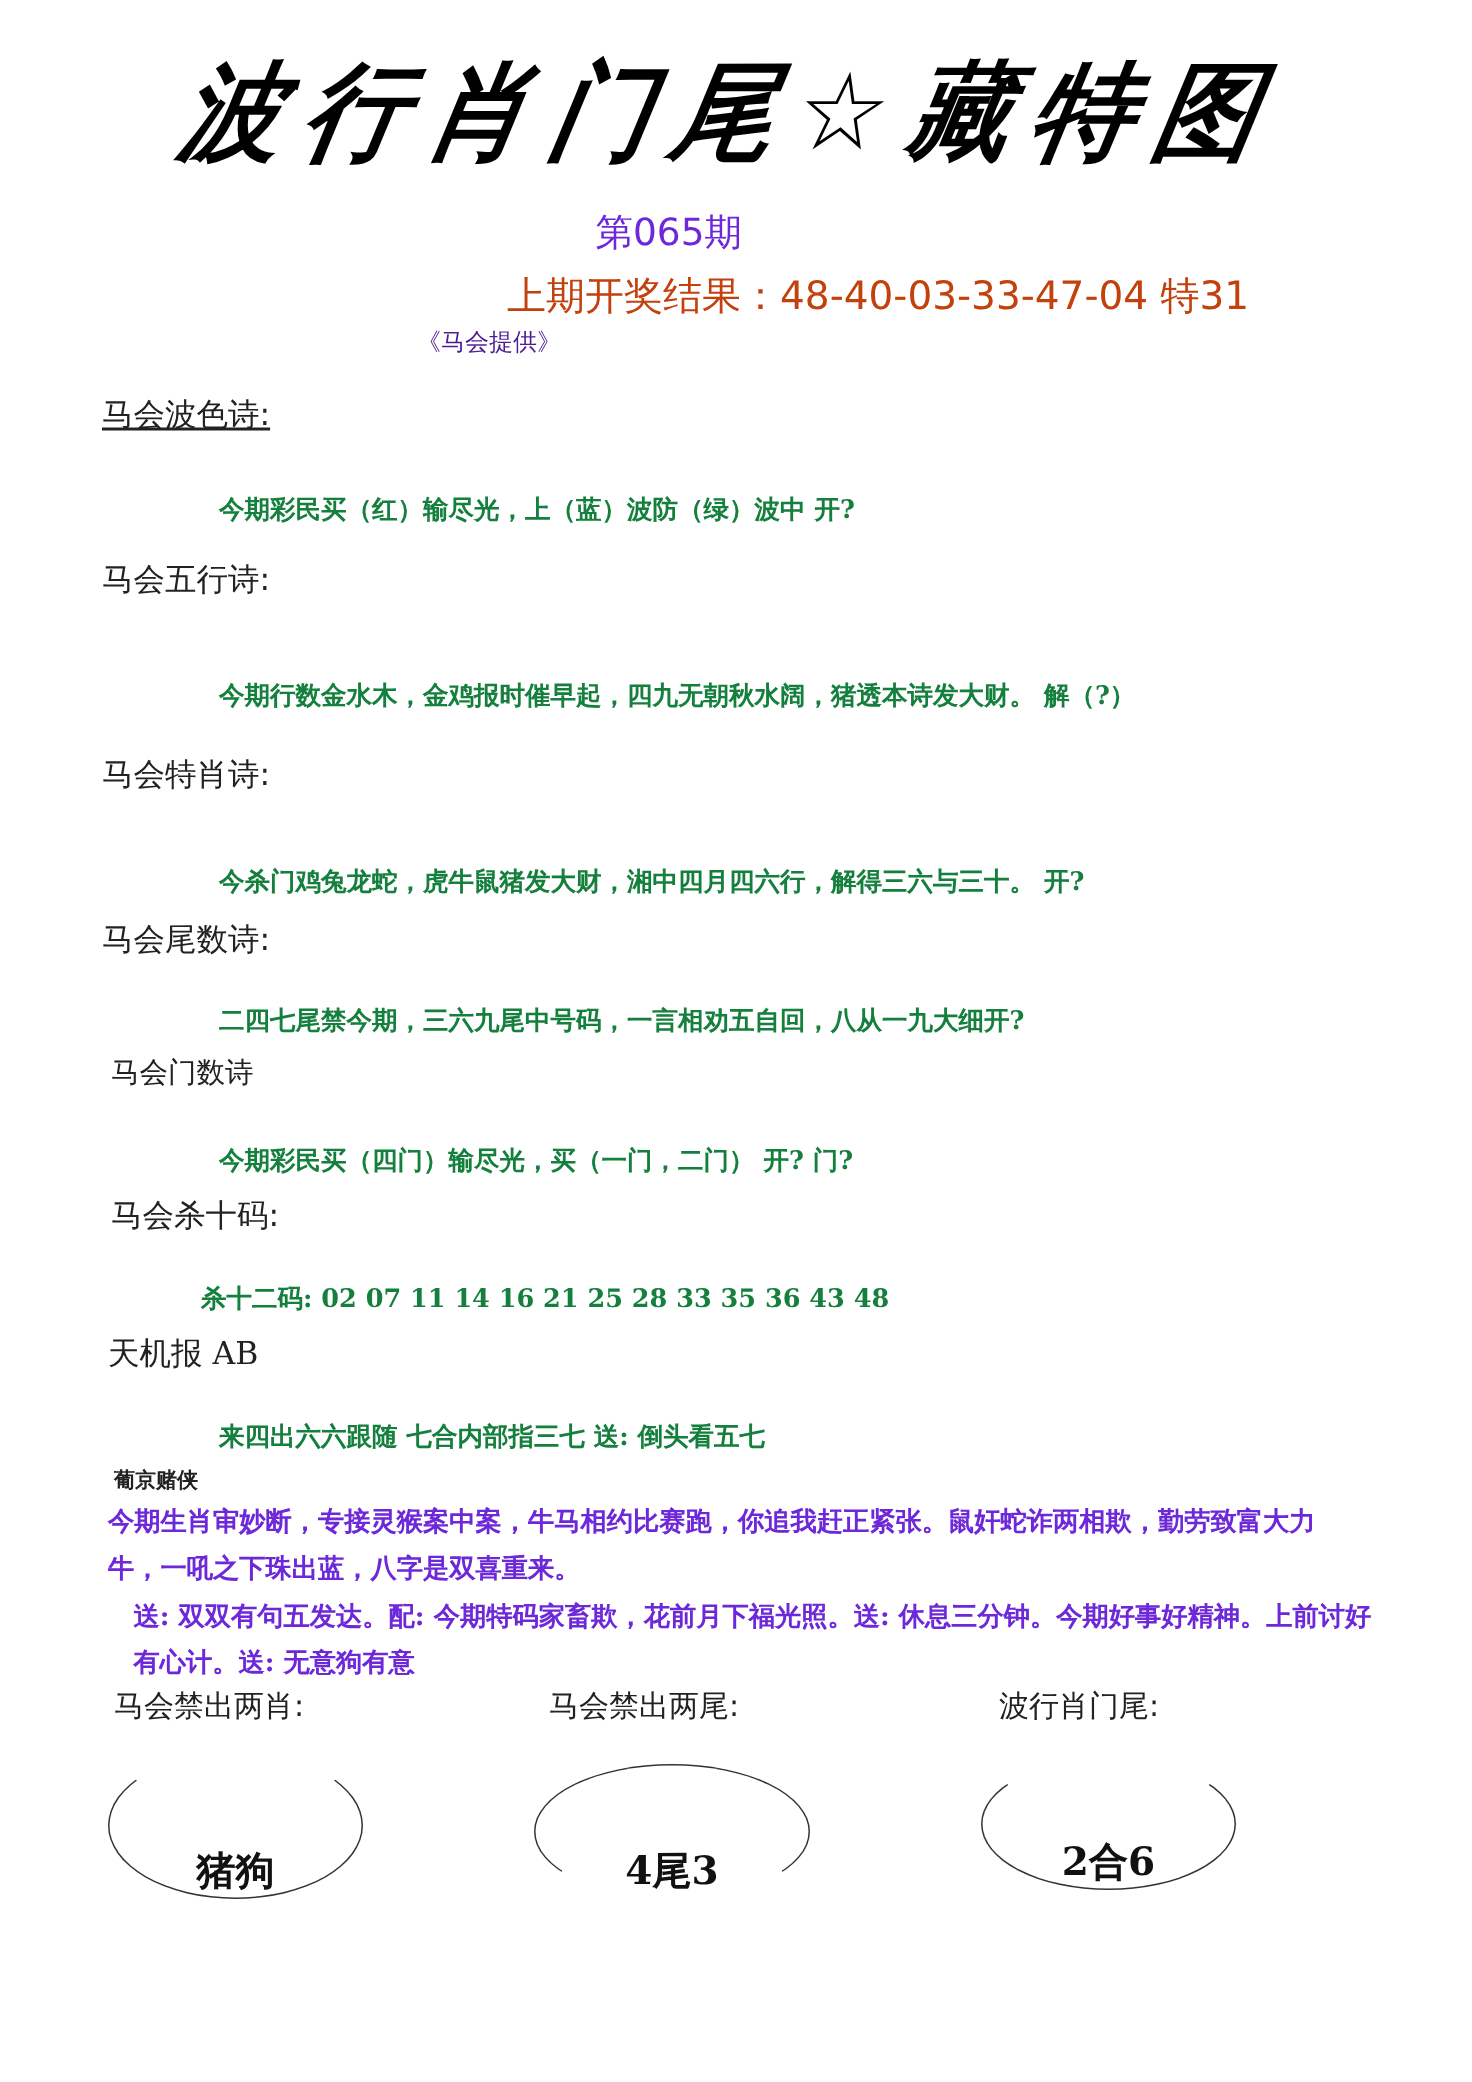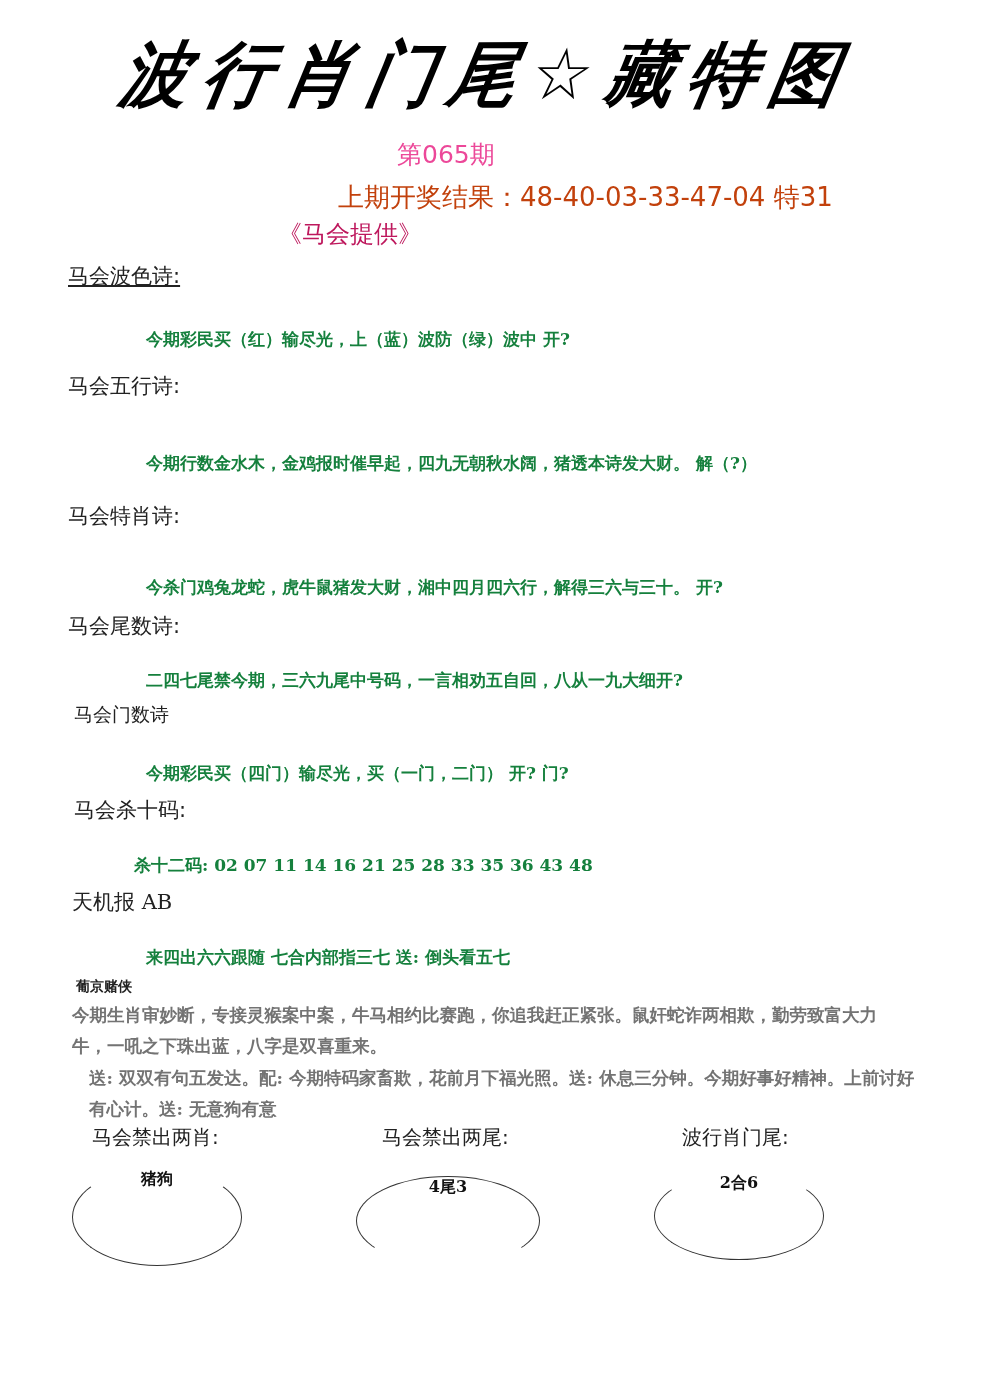--- a/index.html
+++ b/index.html
@@ -25,71 +25,70 @@
       font-size: 68px;
       letter-spacing: 14px;
       transform: skewX(-10deg) scaleY(1.05);
       transform-origin: left top;
       color: #000;
     }
     .issue {
       left: 397px; top: 138px;
       font-family: "DejaVu Sans", sans-serif;
       font-size: 25px;
-      color: #ec4899;
+      color: #6d28d9;
     }
     .result {
       left: 338px; top: 180px;
       font-family: "DejaVu Sans", sans-serif;
       font-size: 26px;
       color: #c2410c;
     }
     .source {
       left: 278px; top: 218px;
       font-family: Liberation Sans, sans-serif;
-      font-size: 24px;
-      color: #be185d;
+      font-size: 16px;
+      color: #4c1d95;
     }
     .heading {
       font-family: "DejaVu Sans", sans-serif;
       font-size: 21px;
       color: #222;
     }
     .poem {
       font-family: "DejaVu Serif", serif;
       font-weight: bold;
       font-size: 17px;
       color: #15803d;
     }
     .para {
       left: 72px;
       width: 830px;
       font-family: "DejaVu Serif", serif;
       font-weight: bold;
       font-size: 17.5px;
       line-height: 31px;
       white-space: normal;
-      color: #737373;
+      color: #6d28d9;
     }
     .ban-label {
       font-family: "DejaVu Sans", sans-serif;
       font-size: 20px;
       color: #222;
-      margin-left: 16px;
     }
     .oval {
       position: absolute;
       border: 1.5px solid #333;
       border-radius: 50%;
       display: flex;
-      align-items: flex-start;
+      align-items: flex-end;
       justify-content: center;
       font-family: "DejaVu Serif", serif;
       font-weight: bold;
-      font-size: 16px;
+      font-size: 26px;
       color: #111;
     }
     .oval.open-top { border-top-color: transparent; }
     .oval.open-bottom { border-bottom-color: transparent; }
   </style>
 </head>
 <body>
 
 <div class="abs banner">波行肖门尾☆藏特图</div>
 

